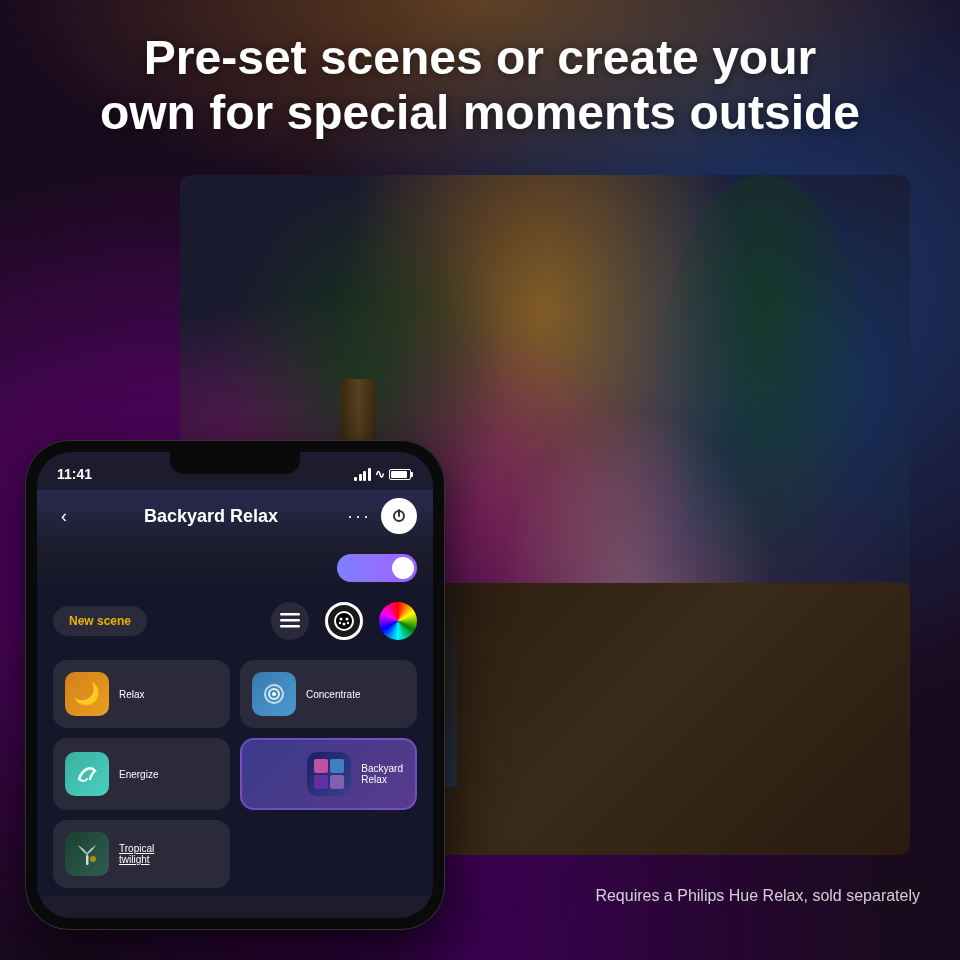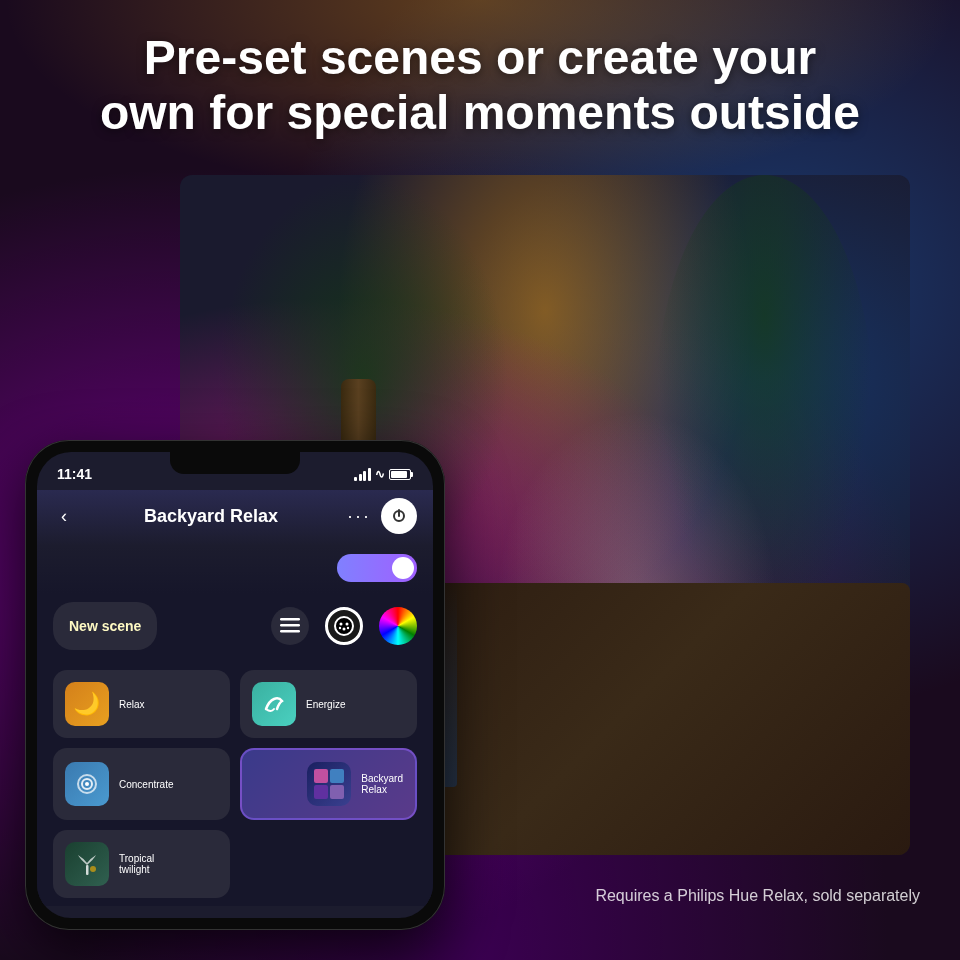--- a/index.html
+++ b/index.html
@@ -274,23 +274,23 @@
       display: flex;
       align-items: center;
       padding: 8px 16px 12px;
       gap: 12px;
       background: #16162a;
     }
 
     .new-scene-btn {
       background: #2a2a3a;
       border-radius: 20px;
-      padding: 16px 16px;
-      color: #fef9c3;
-      font-size: 14px;
+      padding: 8px 16px;
+      color: #eab308;
+      font-size: 12px;
       font-weight: 600;
       border: none;
       cursor: pointer;
     }
 
     .toolbar-icons {
       display: flex;
       gap: 16px;
       margin-left: auto;
     }
@@ -529,40 +529,40 @@
 
       <div class="scene-grid">
 
         <div class="scene-item">
           <div class="scene-icon icon-relax">🌙</div>
           <span class="scene-label">Relax</span>
         </div>
 
 
         <div class="scene-item">
-          <div class="scene-icon icon-enrg">
-            <svg width="26" height="26" viewBox="0 0 26 26">
-              <path d="M5 18 Q8 10 13 8 Q18 6 21 10 Q18 12 16 18" fill="none" stroke="white" stroke-width="2.5" stroke-linecap="round"></path>
-              <path d="M5 18 Q10 22 13 18" fill="none" stroke="white" stroke-width="2" stroke-linecap="round"></path>
-            </svg>
-          </div>
-          <span class="scene-label">Energize</span>
-        </div>
-
-        <div class="scene-item">
           <div class="scene-icon icon-conc">
             <svg width="26" height="26" viewBox="0 0 26 26">
               <circle cx="13" cy="13" r="9" fill="none" stroke="white" stroke-width="2" opacity="0.7"></circle>
               <circle cx="13" cy="13" r="5" fill="none" stroke="white" stroke-width="2" opacity="0.85"></circle>
               <circle cx="13" cy="13" r="2" fill="white"></circle>
             </svg>
           </div>
           <span class="scene-label">Concentrate</span>
         </div>
 
+        <div class="scene-item">
+          <div class="scene-icon icon-enrg">
+            <svg width="26" height="26" viewBox="0 0 26 26">
+              <path d="M5 18 Q8 10 13 8 Q18 6 21 10 Q18 12 16 18" fill="none" stroke="white" stroke-width="2.5" stroke-linecap="round"></path>
+              <path d="M5 18 Q10 22 13 18" fill="none" stroke="white" stroke-width="2" stroke-linecap="round"></path>
+            </svg>
+          </div>
+          <span class="scene-label">Energize</span>
+        </div>
+
         <div class="scene-item active">
           <div class="scene-icon icon-back" style="background: linear-gradient(135deg,#1a2060,#3a4090);">
 
             <div style="display:grid; grid-template-columns:1fr 1fr; gap:2px; width:30px; height:30px;">
               <div style="background:#c050a0; border-radius:2px;"></div>
               <div style="background:#4080c0; border-radius:2px;"></div>
               <div style="background:#6030a0; border-radius:2px;"></div>
               <div style="background:#8060b0; border-radius:2px;"></div>
             </div>
           </div>
@@ -573,21 +573,21 @@
         <div class="scene-item">
           <div class="scene-icon icon-trop" style="background: linear-gradient(135deg,#1a4030,#306050);">
             <svg width="26" height="26" viewBox="0 0 26 26">
 
               <rect x="12" y="14" width="2.5" height="10" fill="white" opacity="0.8" rx="1"></rect>
               <path d="M13 14 Q6 8 4 4 Q9 7 13 12" fill="white" opacity="0.7"></path>
               <path d="M13 14 Q20 8 22 4 Q17 7 13 12" fill="white" opacity="0.7"></path>
               <circle cx="19" cy="18" r="3" fill="rgba(255,180,0,0.6)"></circle>
             </svg>
           </div>
-          <span class="scene-label" style="white-space:pre-line;">Tropical
+          <span class="scene-label" style="white-space:pre-line;text-decoration:underline;">Tropical
 twilight</span>
         </div>
 
       </div>
     </div>
   </div>
 </div>
 
 <div class="bottom-note">
   <span>Requires a Philips Hue Relax, sold separately</span>

